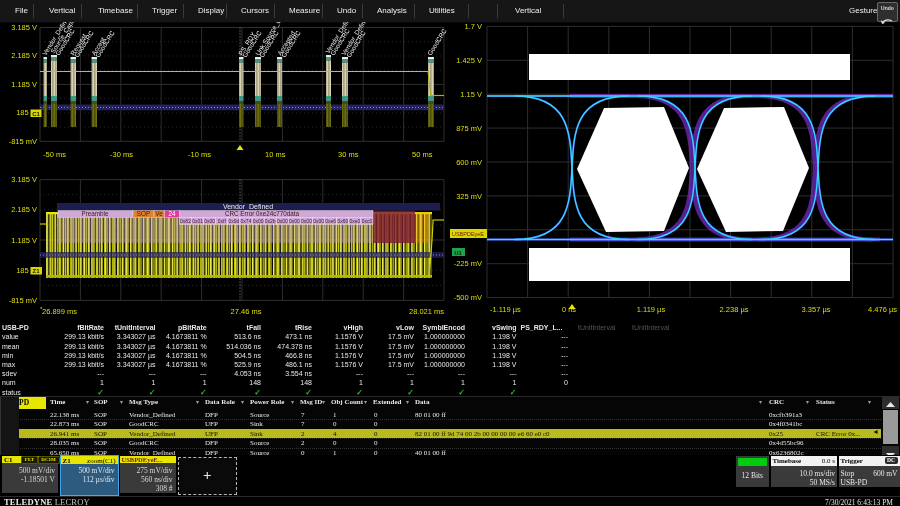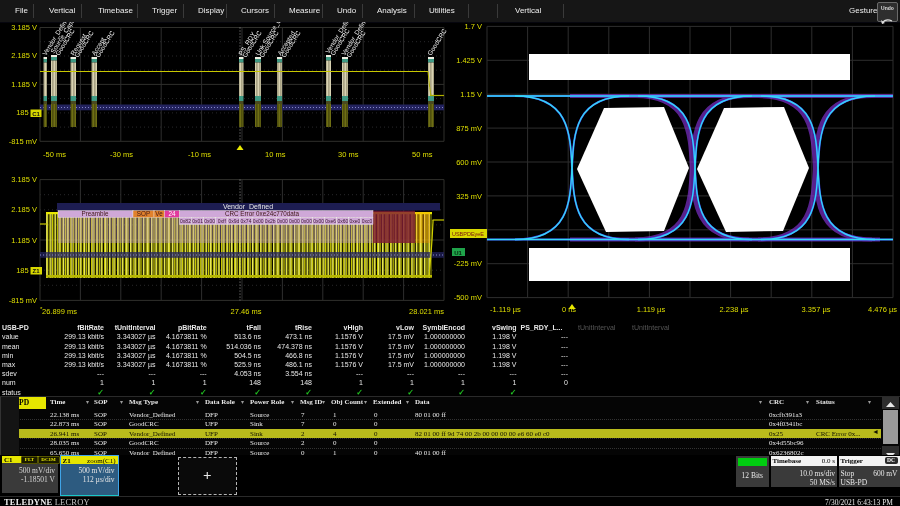--- a/index.html
+++ b/index.html
@@ -635,20 +635,25 @@
     <div class="abs" style="right:3px;top:10px;color:#d8d8d8;font-size:7.5px;text-align:right;">500 mV/div<br>-1.18501 V</div>
   </div>
 
   <div class="abs" style="left:59.5px;top:0;width:57px;height:38.5px;background:#2d5b80;border:1.5px solid #3fa4e8;border-bottom:2px solid #19c8c8;">
     <div class="abs" style="left:0;top:0;width:57px;height:7.5px;background:#e6e600;"></div>
     <span class="abs" style="left:2px;top:0.5px;color:#000;font-size:7px;font-weight:bold;">Z1</span>
     <span class="abs" style="right:2px;top:0.5px;color:#000;font-size:7px;">zoom(C1)</span>
     <div class="abs" style="right:3px;top:10px;color:#e4e4e4;font-size:7.5px;text-align:right;">500 mV/div<br>112 µs/div</div>
   </div>
 
+  <div class="abs" style="left:119.5px;top:0.5px;width:56px;height:37.5px;background:#3a3a3a;">
+    <div class="abs" style="left:0;top:0;width:56px;height:7.5px;background:#e6e600;"></div>
+    <span class="abs" style="left:2px;top:0.5px;color:#7a2020;font-size:6.5px;font-weight:bold;">USBPDEyeE...</span>
+    <div class="abs" style="right:3px;top:10px;color:#d8d8d8;font-size:7.5px;text-align:right;">275 mV/div<br>560 ns/div<br>308 #</div>
+  </div>
 
   <div class="abs" style="left:178px;top:1.5px;width:57px;height:36px;border:1px dashed #b5b5b5;background:#0a0a0a;">
     <span class="abs" style="left:24px;top:9px;color:#e8e8e8;font-size:15px;font-weight:bold;">+</span>
   </div>
 
   <div class="abs" style="left:735.5px;top:0.5px;width:33.5px;height:31px;background:#3a3a3a;">
     <div class="abs" style="left:2px;top:2px;width:29.5px;height:8.5px;background:#00cc10;"></div>
     <div class="abs" style="left:0;top:15px;width:33.5px;text-align:center;color:#e8e8e8;font-size:7.5px;">12 Bits</div>
   </div>
 

